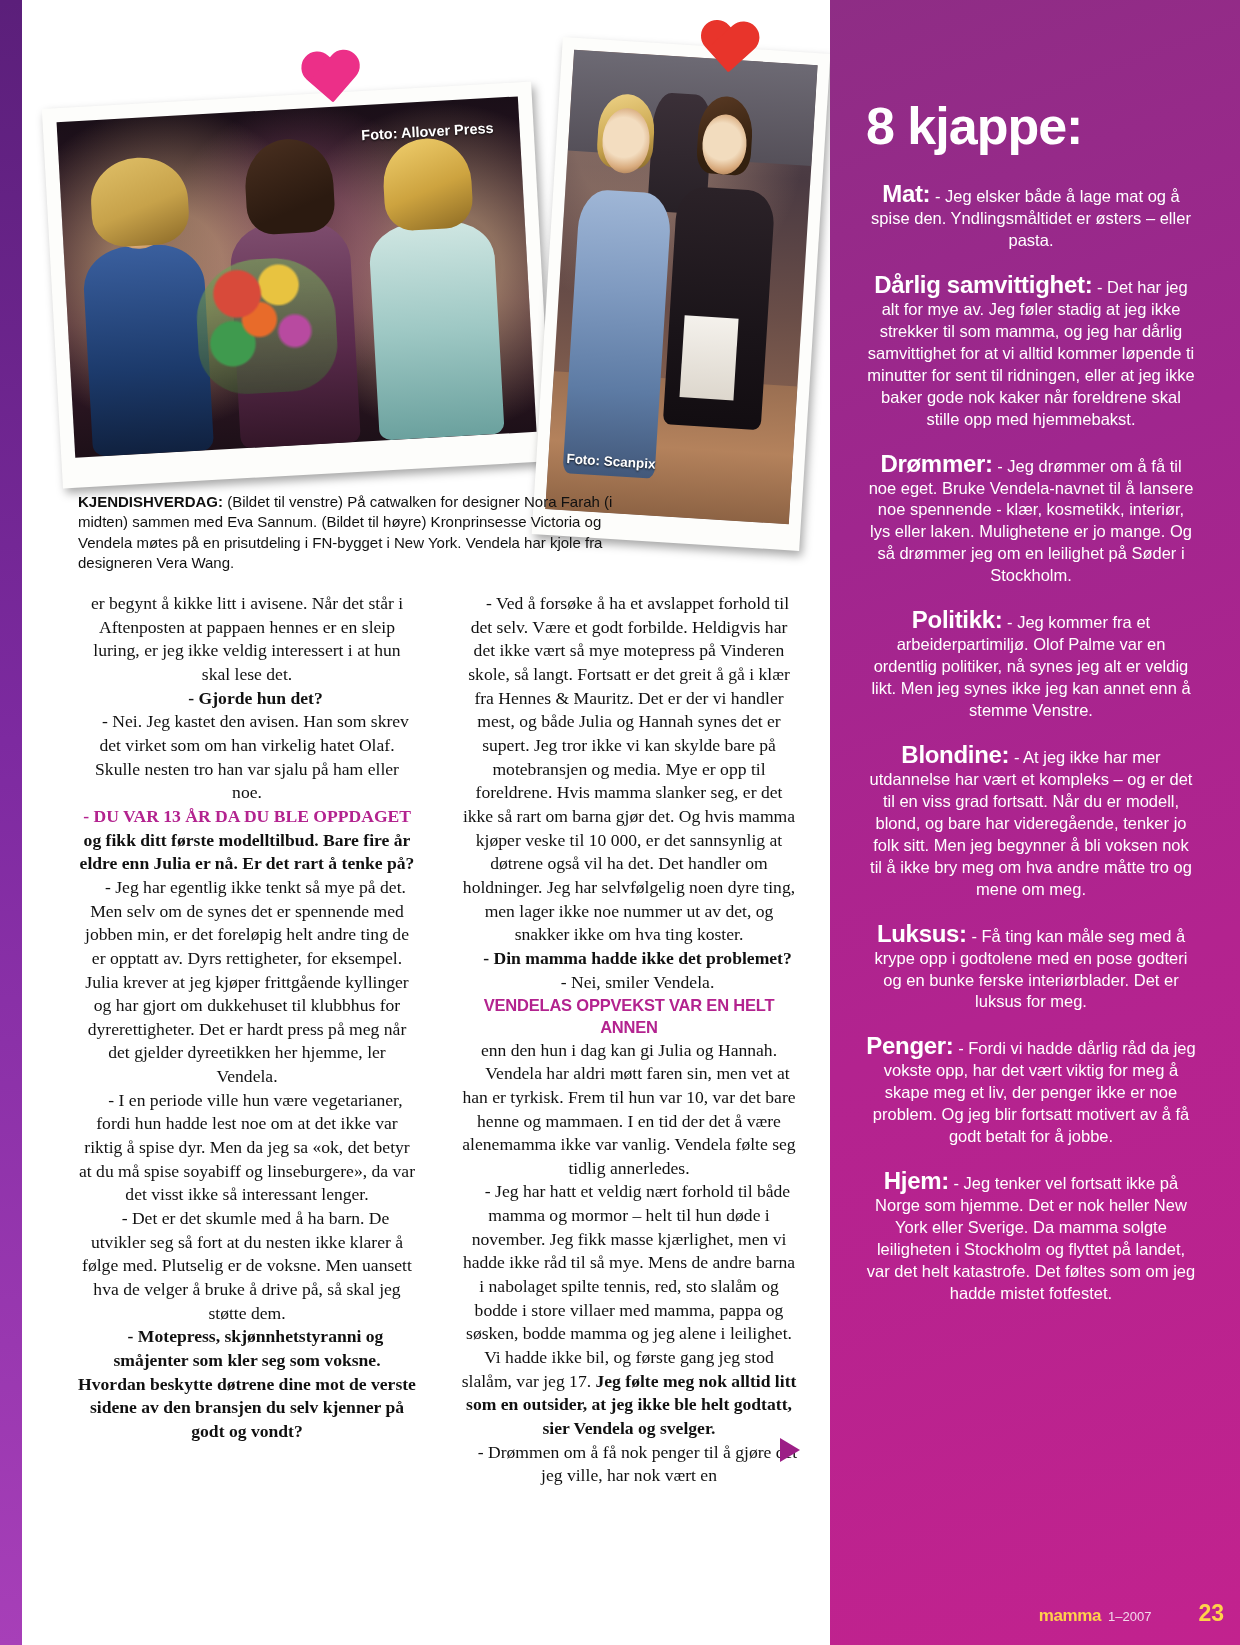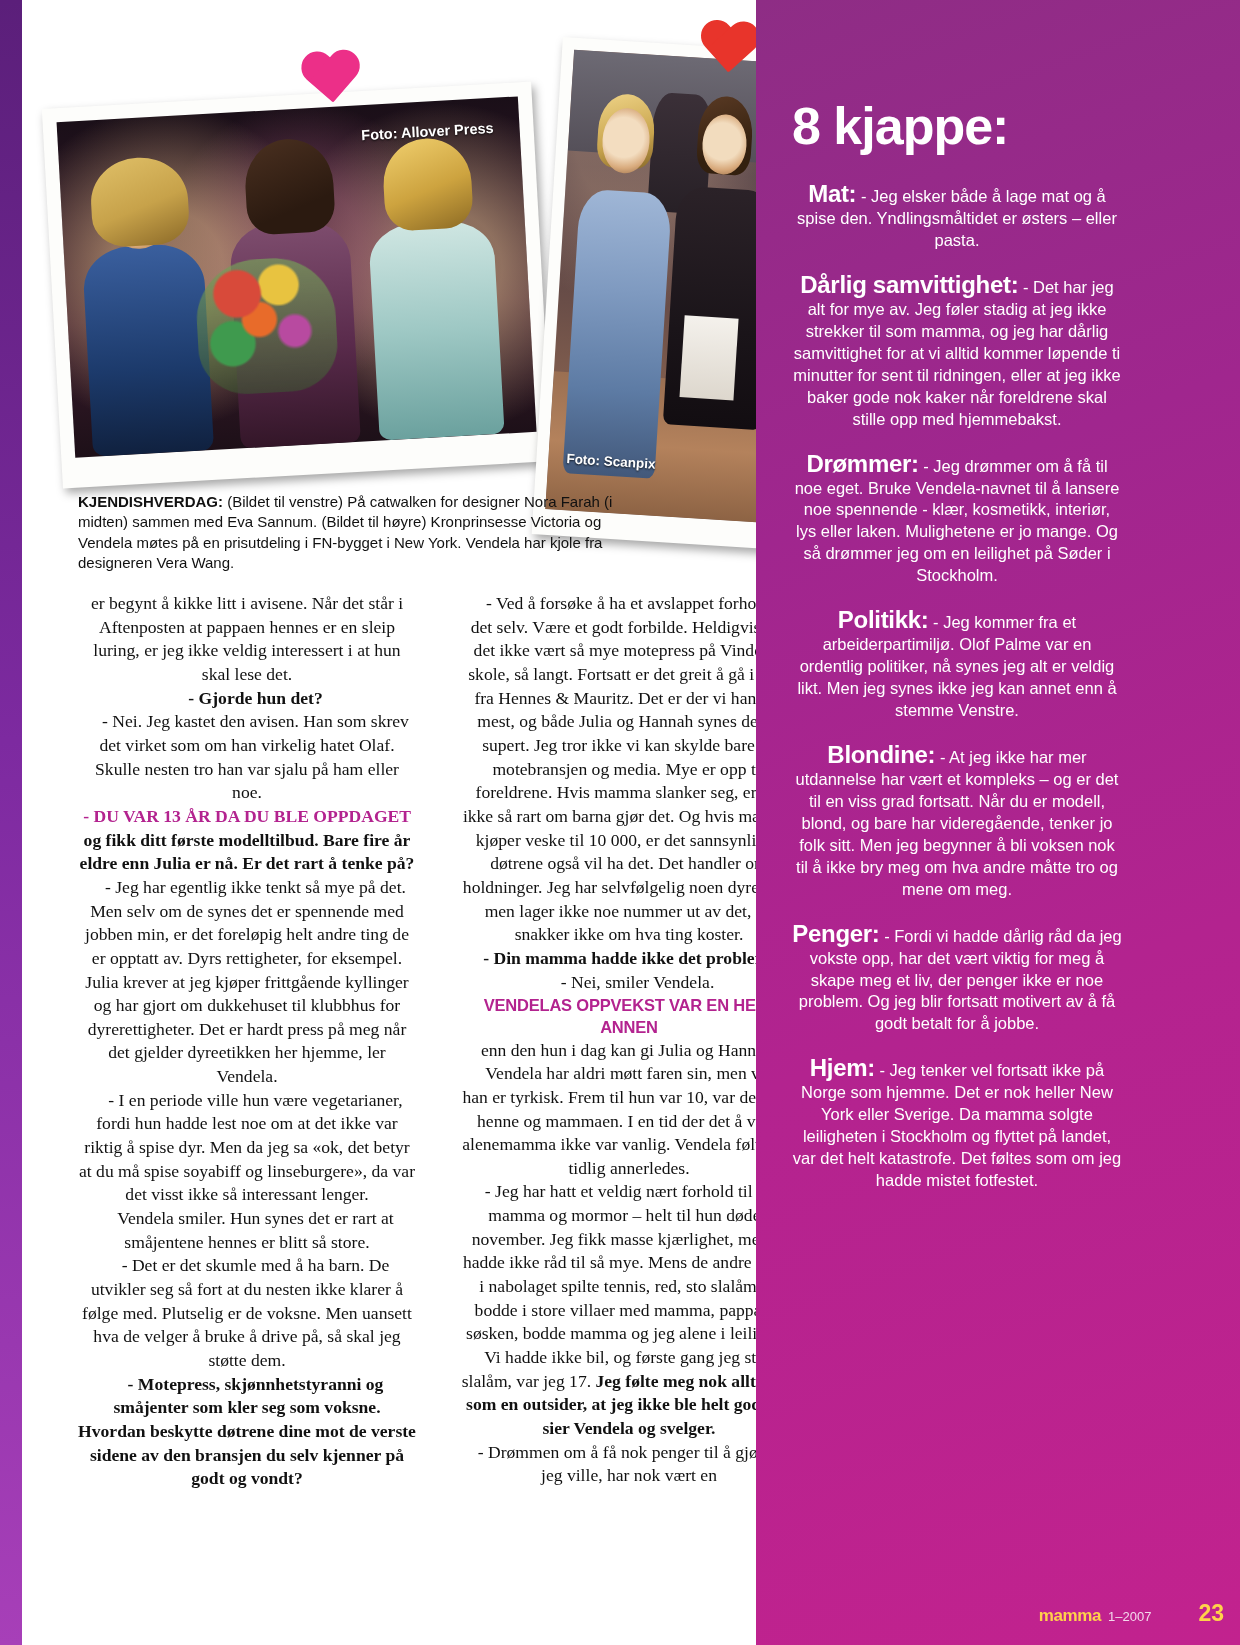--- a/index.html
+++ b/index.html
@@ -23,21 +23,21 @@
   }
   .left-purple-bar {
     position: absolute;
     left: 0; top: 0;
     width: 22px; height: 1645px;
     background: linear-gradient(180deg,#5b1f7a 0%, #7d2aa0 45%, #a73fb8 100%);
   }
   .right-panel {
     position: absolute;
     right: 0; top: 0;
-    width: 484px; height: 1645px;
+    width: 410px; height: 1645px;
     background: linear-gradient(160deg,#8e2d85 0%, #a0268e 30%, #b3238f 60%, #c2228e 100%);
   }
   .right-panel-inner {
     position: absolute;
     left: 36px;
     top: 100px;
     width: 330px;
   }
 
   
@@ -390,21 +390,20 @@
 
   <div class="cols">
 
     <div class="col col-1">
       <p>er begynt å kikke litt i avisene. Når det står i Aftenposten at pappaen hennes er en sleip luring, er jeg ikke veldig interessert i at hun skal lese det.</p>
       <p class="q">- Gjorde hun det?</p>
       <p class="ind">- Nei. Jeg kastet den avisen. Han som skrev det virket som om han virkelig hatet Olaf. Skulle nesten tro han var sjalu på ham eller noe.</p>
       <p class="lead-q"><span>- DU VAR 13 ÅR DA DU BLE OPPDAGET</span><span class="black"> og fikk ditt første modelltilbud. Bare fire år eldre enn Julia er nå. Er det rart å tenke på?</span></p>
       <p class="ind">- Jeg har egentlig ikke tenkt så mye på det. Men selv om de synes det er spennende med jobben min, er det foreløpig helt andre ting de er opptatt av. Dyrs rettigheter, for eksempel. Julia krever at jeg kjøper frittgående kyllinger og har gjort om dukkehuset til klubbhus for dyrerettigheter. Det er hardt press på meg når det gjelder dyreetikken her hjemme, ler Vendela.</p>
       <p class="ind">- I en periode ville hun være vegetarianer, fordi hun hadde lest noe om at det ikke var riktig å spise dyr. Men da jeg sa «ok, det betyr at du må spise soyabiff og linseburgere», da var det visst ikke så interessant lenger.</p>
-      <p class="ind">Vendela smiler. Hun synes det er rart at småjentene hennes er blitt så store.</p>
       <p class="ind">- Det er det skumle med å ha barn. De utvikler seg så fort at du nesten ikke klarer å følge med. Plutselig er de voksne. Men uansett hva de velger å bruke å drive på, så skal jeg støtte dem.</p>
       <p class="q">- Motepress, skjønnhetstyranni og småjenter som kler seg som voksne. Hvordan beskytte døtrene dine mot de verste sidene av den bransjen du selv kjenner på godt og vondt?</p>
     </div>
 
     <div class="col col-2">
       <p class="ind">- Ved å forsøke å ha et avslappet forhold til det selv. Være et godt forbilde. Heldigvis har det ikke vært så mye motepress på Vinderen skole, så langt. Fortsatt er det greit å gå i klær fra Hennes &amp; Mauritz. Det er der vi handler mest, og både Julia og Hannah synes det er supert. Jeg tror ikke vi kan skylde bare på motebransjen og media. Mye er opp til foreldrene. Hvis mamma slanker seg, er det ikke så rart om barna gjør det. Og hvis mamma kjøper veske til 10 000, er det sannsynlig at døtrene også vil ha det. Det handler om holdninger. Jeg har selvfølgelig noen dyre ting, men lager ikke noe nummer ut av det, og snakker ikke om hva ting koster.</p>
       <p class="q">- Din mamma hadde ikke det problemet?</p>
       <p class="ind">- Nei, smiler Vendela.</p>
       <p class="subhead">VENDELAS OPPVEKST VAR EN HELT ANNEN</p>
       <p>enn den hun i dag kan gi Julia og Hannah.</p>
@@ -429,20 +428,23 @@
       <div class="qa-block">
         <span class="qa-label">Drømmer:</span><span class="qa-text"> - Jeg drømmer om å få til noe eget. Bruke Vendela-navnet til å lansere noe spennende - klær, kosmetikk, interiør, lys eller laken. Mulighetene er jo mange. Og så drømmer jeg om en leilighet på Søder i Stockholm.</span>
       </div>
       <div class="qa-block">
         <span class="qa-label">Politikk:</span><span class="qa-text"> - Jeg kommer fra et arbeiderpartimiljø. Olof Palme var en ordentlig politiker, nå synes jeg alt er veldig likt. Men jeg synes ikke jeg kan annet enn å stemme Venstre.</span>
       </div>
       <div class="qa-block">
         <span class="qa-label">Blondine:</span><span class="qa-text"> - At jeg ikke har mer utdannelse har vært et kompleks – og er det til en viss grad fortsatt. Når du er modell, blond, og bare har videregående, tenker jo folk sitt. Men jeg begynner å bli voksen nok til å ikke bry meg om hva andre måtte tro og mene om meg.</span>
       </div>
       <div class="qa-block">
+        <span class="qa-label">Luksus:</span><span class="qa-text"> - Få ting kan måle seg med å krype opp i godtolene med en pose godteri og en bunke ferske interiørblader. Det er luksus for meg.</span>
+      </div>
+      <div class="qa-block">
         <span class="qa-label">Penger:</span><span class="qa-text"> - Fordi vi hadde dårlig råd da jeg vokste opp, har det vært viktig for meg å skape meg et liv, der penger ikke er noe problem. Og jeg blir fortsatt motivert av å få godt betalt for å jobbe.</span>
       </div>
       <div class="qa-block">
         <span class="qa-label">Hjem:</span><span class="qa-text"> - Jeg tenker vel fortsatt ikke på Norge som hjemme. Det er nok heller New York eller Sverige. Da mamma solgte leiligheten i Stockholm og flyttet på landet, var det helt katastrofe. Det føltes som om jeg hadde mistet fotfestet.</span>
       </div>
     </div>
 
     <div class="footer">
       <span class="mag">mamma</span>
       <span class="issue">1–2007</span>

